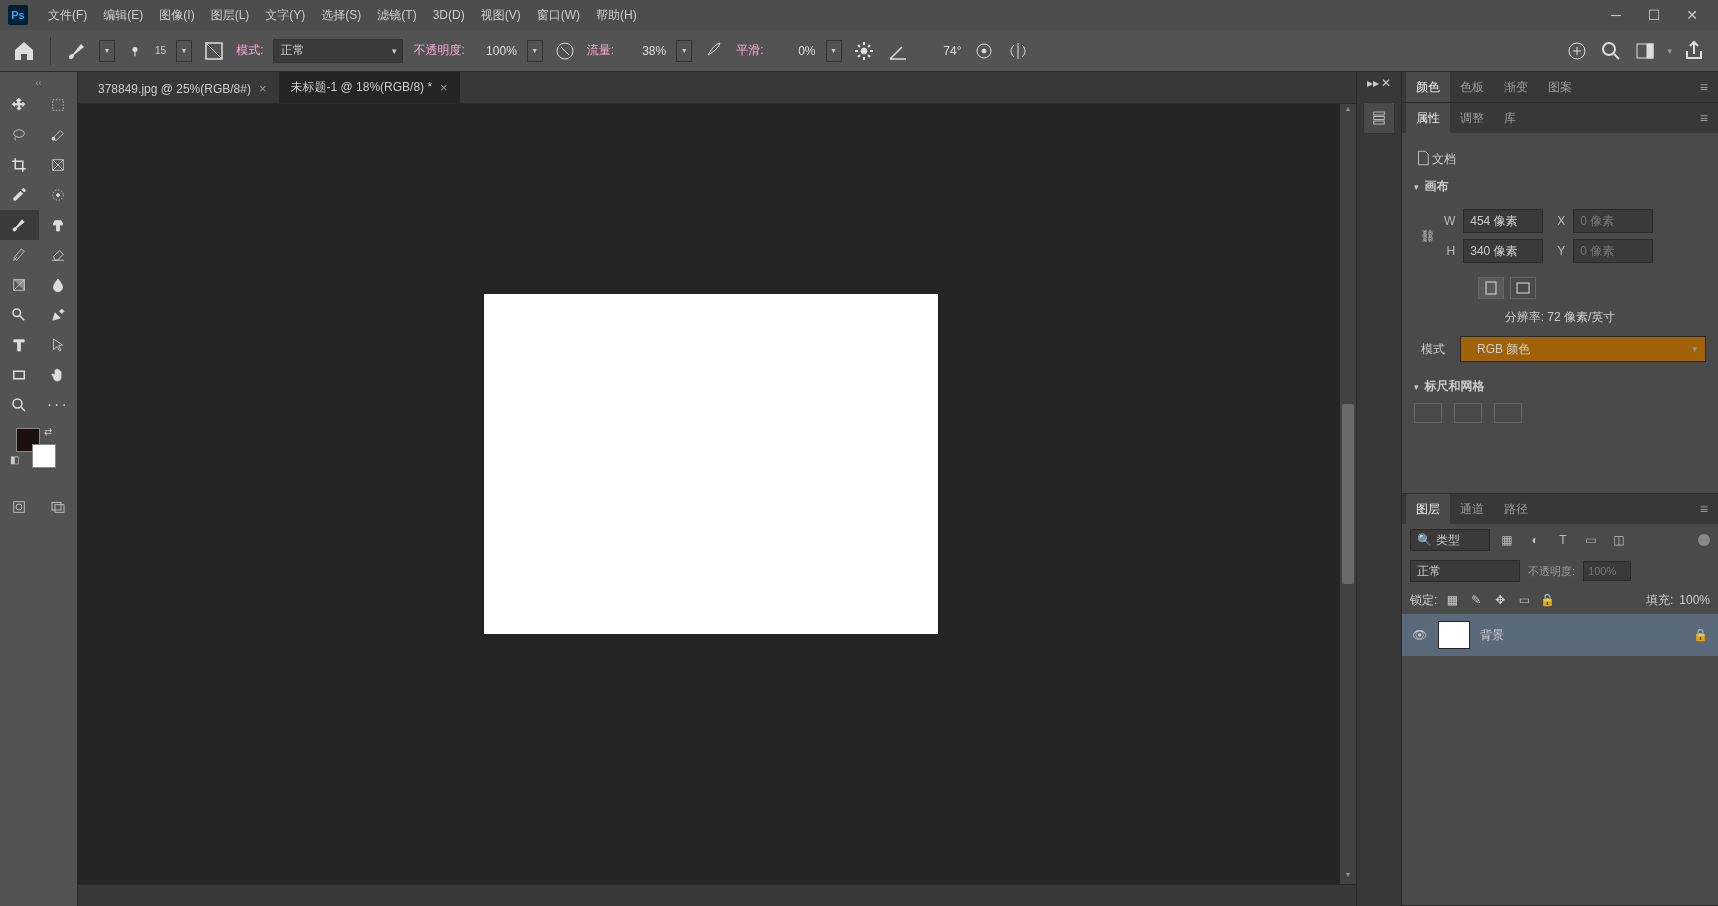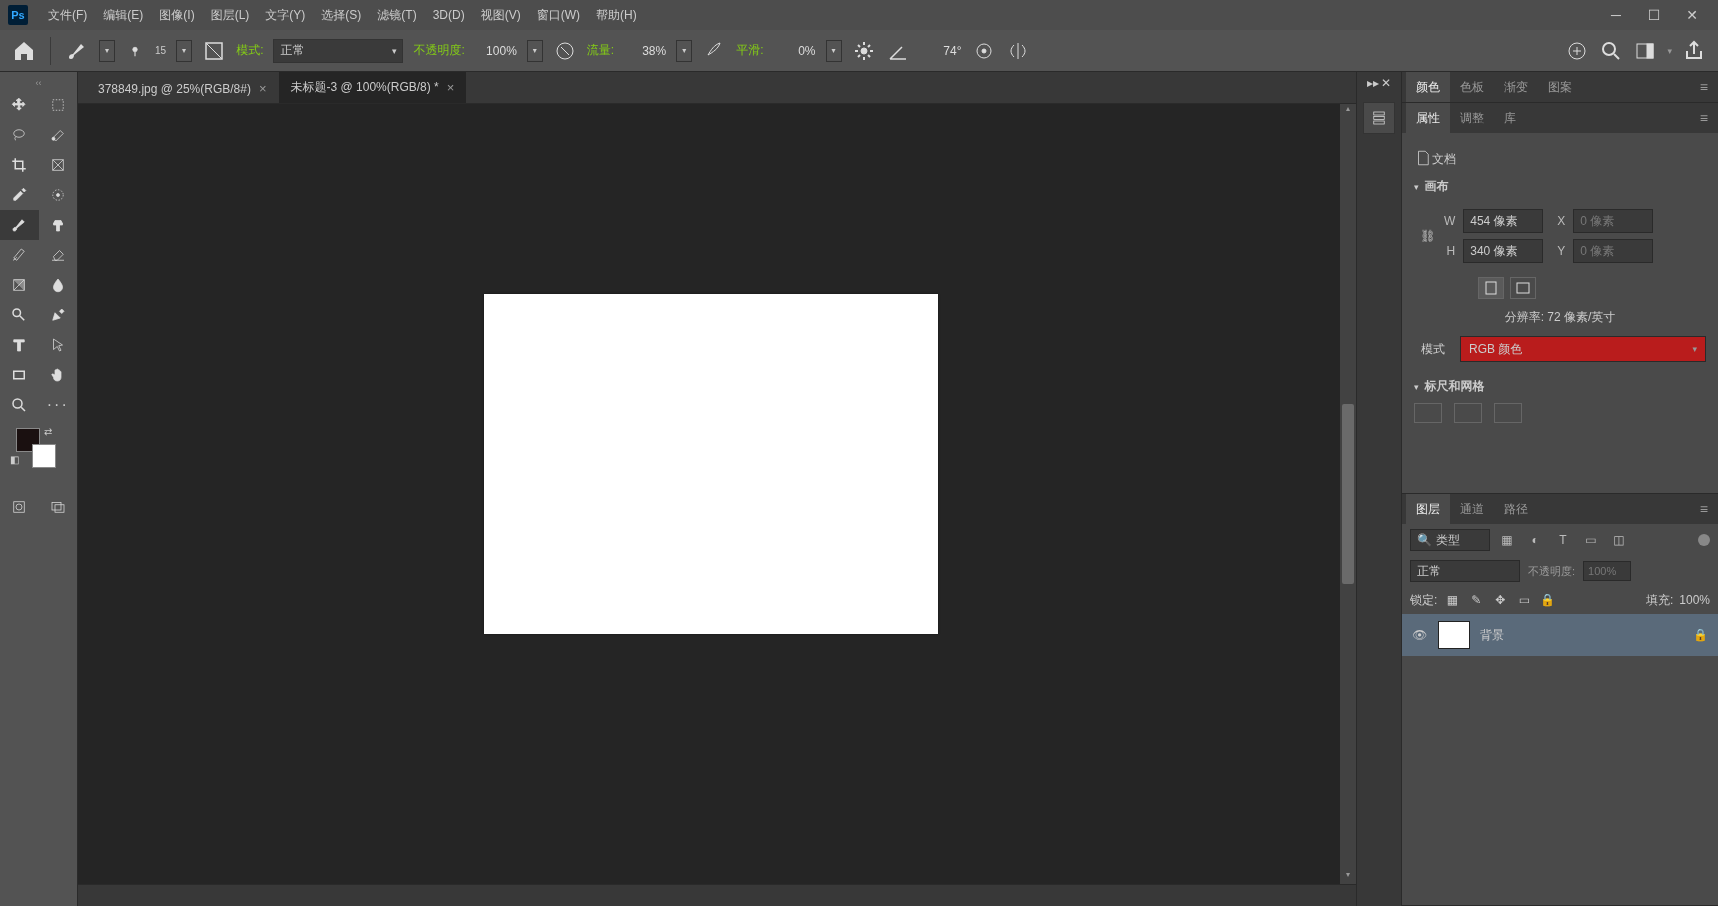--- a/index.html
+++ b/index.html
@@ -4,21 +4,21 @@
 <style>
 *{margin:0;padding:0;box-sizing:border-box;font-family:"Microsoft YaHei",sans-serif;font-size:12px;color:#ccc;user-select:none}
 body{background:#383838;overflow:hidden;width:1718px;height:906px}
 .menubar{height:30px;background:#4d4d4d;display:flex;align-items:center;padding:0 8px}
 .menubar .ps-logo{width:20px;height:20px;background:#001e36;color:#31a8ff;display:flex;align-items:center;justify-content:center;font-weight:bold;font-size:11px;margin-right:12px;border-radius:2px}
 .menubar .menu-item{padding:0 8px;height:30px;line-height:30px;cursor:pointer}
 .menubar .window-controls{margin-left:auto;display:flex;gap:18px;padding-right:8px}
 .menubar .window-controls span{width:20px;height:20px;display:flex;align-items:center;justify-content:center;cursor:pointer;font-size:14px}
 .optionsbar{height:42px;background:#535353;display:flex;align-items:center;padding:0 12px;gap:10px;border-bottom:1px solid #2a2a2a}
 .optionsbar .sep{width:1px;height:28px;background:#3a3a3a;margin:0 4px}
-.optionsbar .label{color:#84cc16}
+.optionsbar .label{color:#f9a8d4}
 .optionsbar .select{background:#3a3a3a;border:1px solid #333;height:24px;padding:0 6px;display:flex;align-items:center;min-width:80px;cursor:pointer}
 .optionsbar .select.wide{min-width:130px}
 .optionsbar .input{background:transparent;border:none;color:#ddd;width:42px;text-align:right}
 .optionsbar .dropdown-arrow{width:16px;height:22px;border:1px solid #333;display:flex;align-items:center;justify-content:center;cursor:pointer;font-size:8px}
 .optionsbar .icon-btn{width:24px;height:24px;display:flex;align-items:center;justify-content:center;cursor:pointer}
 .optionsbar .brush-slot{display:flex;align-items:center;gap:4px}
 .optionsbar .brush-size{font-size:10px;color:#ccc;text-align:center}
 .optionsbar .spacer{flex:1}
 .main-area{display:flex;height:834px}
 .toolbox{width:78px;background:#535353;border-right:1px solid #2a2a2a;padding-top:4px}
@@ -54,21 +54,21 @@
 .panel-tabs .ptab.active{background:#4a4a4a;color:#eee}
 .panel-tabs .menu-icon{margin-left:auto;padding:0 6px;cursor:pointer;font-size:14px;color:#999}
 .panel-body{background:#4a4a4a;padding:10px 12px}
 .panel-body.props{min-height:360px}
 .panel-body .section-header{display:flex;align-items:center;gap:6px;margin:8px 0;cursor:pointer}
 .panel-body .section-header .chev{font-size:9px}
 .panel-body .row{display:flex;align-items:center;gap:8px;margin:6px 0}
 .panel-body .row .lbl{width:14px;text-align:right;color:#bbb}
 .panel-body .row .field{background:#3a3a3a;border:1px solid #2a2a2a;height:24px;padding:8px 6px;display:flex;align-items:center;min-width:80px}
 .panel-body .row .field.empty{color:#777}
-.panel-body .select-wide{background:#b91c1c;border:1px solid #2a2a2a;height:26px;display:flex;align-items:center;padding:0 8px;flex:1;cursor:pointer;position:relative}
+.panel-body .select-wide{background:#a16207;border:1px solid #2a2a2a;height:26px;display:flex;align-items:center;padding:0 16px;flex:1;cursor:pointer;position:relative}
 .panel-body .select-wide::after{content:"▾";position:absolute;right:8px;font-size:9px;color:#999}
 .panel-body .orient-icons{display:flex;gap:6px;margin:8px 0 8px 64px}
 .panel-body .orient-icons .oicon{width:26px;height:22px;border:1px solid #666;cursor:pointer;display:flex;align-items:center;justify-content:center}
 .panel-body .orient-icons .oicon.active{background:#5a5a5a}
 .panel-body .resolution{text-align:center;margin:10px 0}
 .panel-body .fill-swatch{width:22px;height:22px;background:#fff;border:1px solid #2a2a2a;margin-right:4px}
 .panel-body .ruler-icons{display:flex;gap:12px;margin-top:8px}
 .panel-body .ruler-icons span{width:28px;height:20px;border:1px solid #666;cursor:pointer}
 .layers-panel{flex:1;display:flex;flex-direction:column}
 .layers-panel .filter-row{height:32px;background:#4a4a4a;display:flex;align-items:center;padding:0 8px;gap:6px}
@@ -361,21 +361,21 @@
     </div>
   </div>
 
   <div class="canvas-wrap">
     <div class="doc-tabs">
       <div class="tab">
         <span>378849.jpg @ 25%(RGB/8#)</span>
           <span class="close">×</span>
       </div>
       <div class="tab active">
-        <span>未标题-3 @ 100%(RGB/8) *</span>
+        <span>未标题-1 @ 18%(RGB/8) *</span>
           <span class="close">×</span>
       </div>
     </div>
     <div class="canvas-area">
       <div class="canvas"></div>
       <div class="canvas-scrollbar-v">
         <div class="arrow" style="top:0">▴</div>
         <div class="thumb"></div>
         <div class="arrow" style="bottom:0">▾</div>
       </div>

